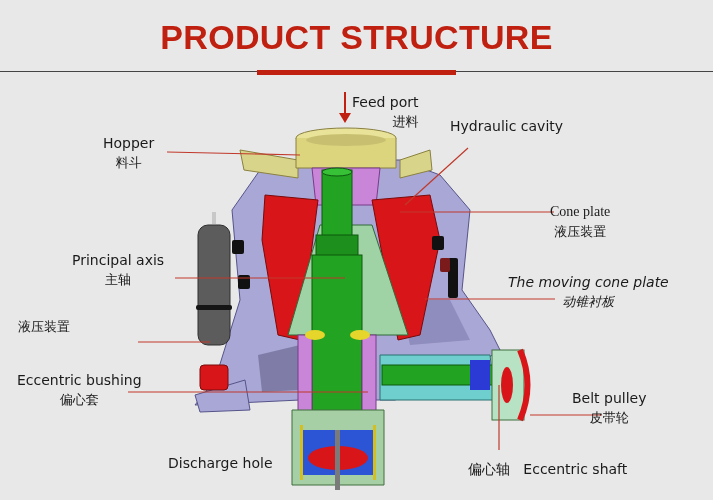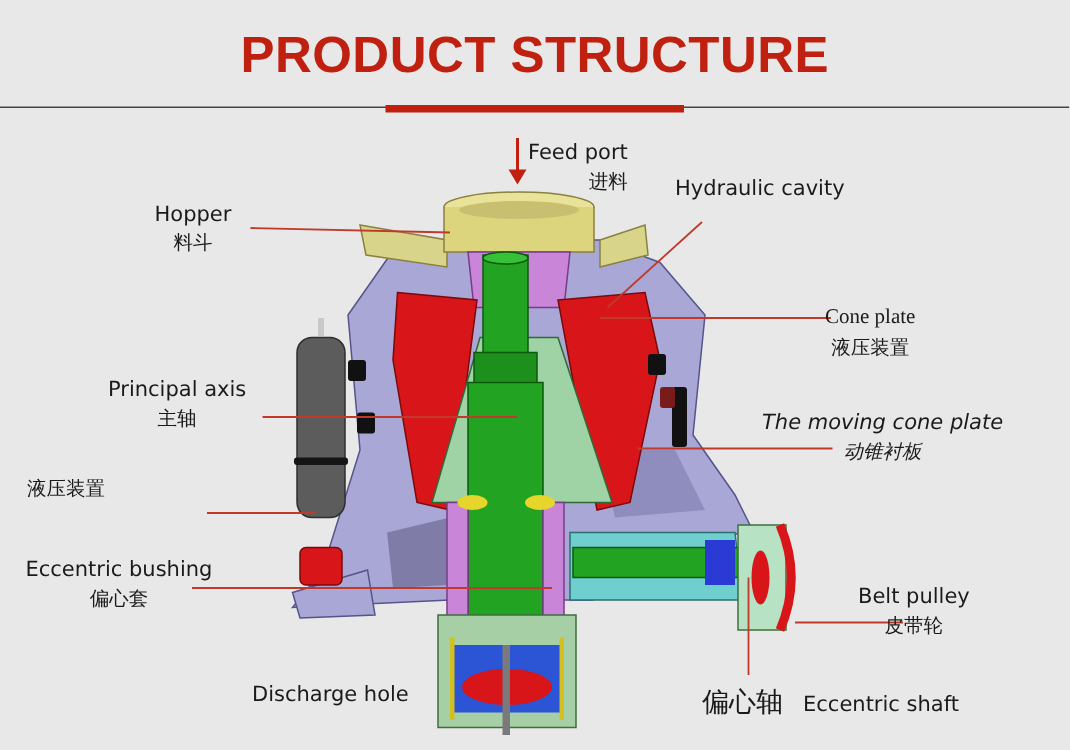--- a/index.html
+++ b/index.html
@@ -171,16 +171,16 @@
 <div class="label" style="left:572px; top:388px;">
   <span class="en">Belt pulley</span>
   <span class="zh">皮带轮</span>
 </div>
 
 <div class="label" style="left:168px; top:453px;">
   <span class="en">Discharge hole</span>
 </div>
 
 <div class="label inline" style="left:468px; top:459px;">
-  <span class="zh" style="font-size:18px;">偏心轴</span>
+  <span class="zh" style="font-size:14px;">偏心轴</span>
   <span>&nbsp;</span>
   <span class="en">Eccentric shaft</span>
 </div>
 
 </body></html>

